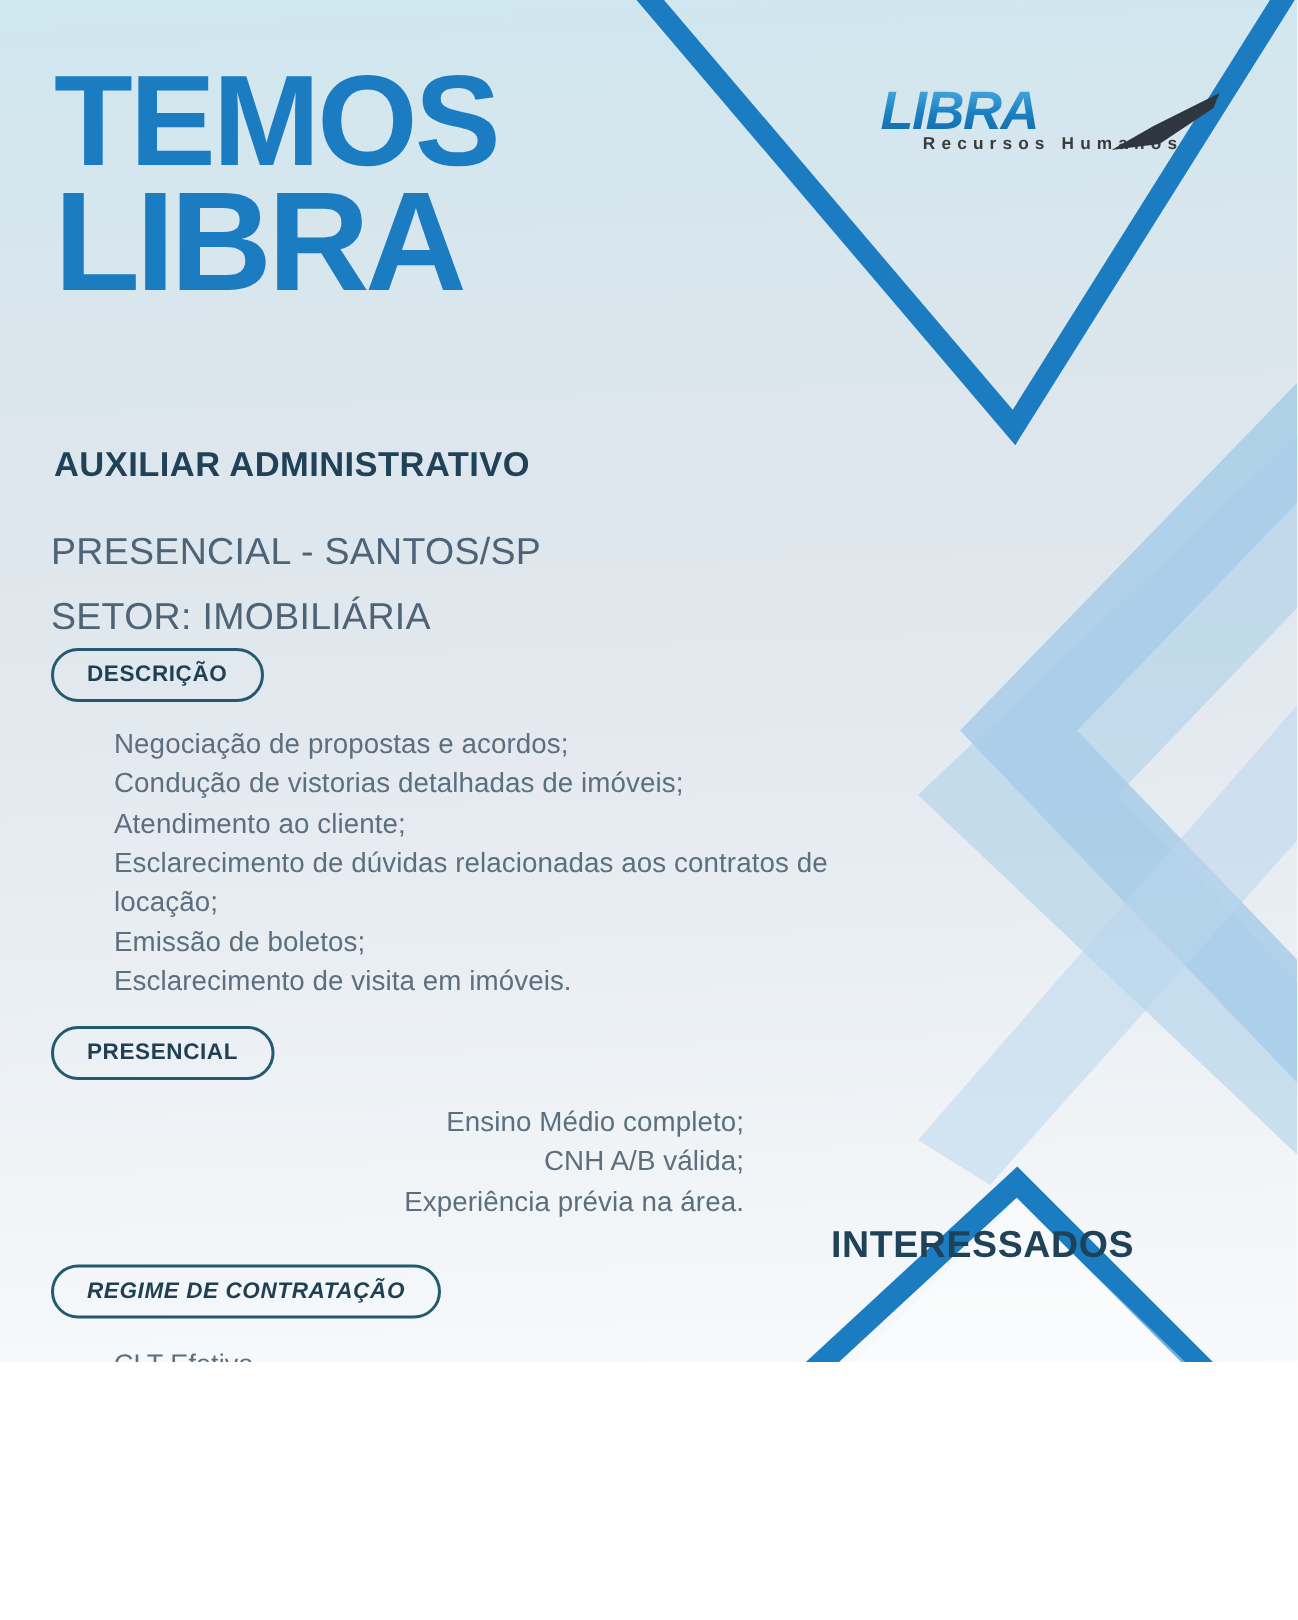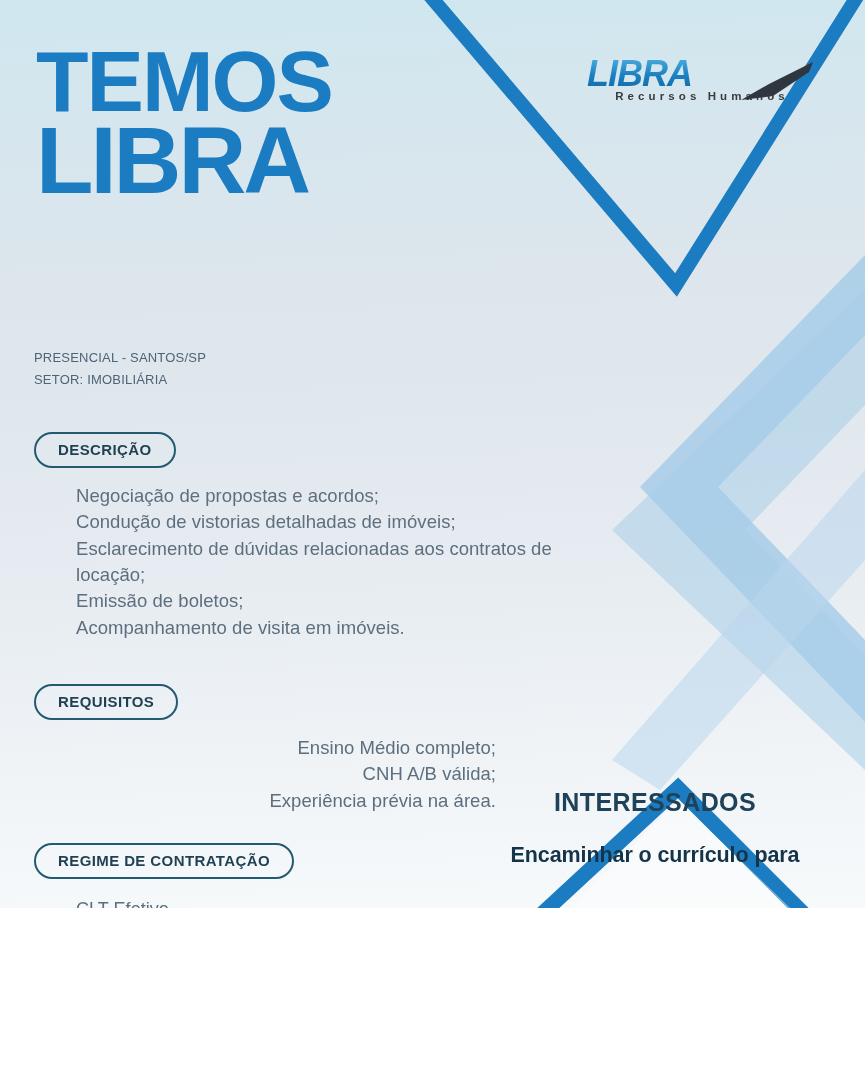--- a/index.html
+++ b/index.html
@@ -72,21 +72,21 @@
   
   .job-title {
     position:absolute; left:36px; top:296px;
     font-size:23px; font-weight:bold;
     letter-spacing:0.3px;
     color:#1f4258;
     z-index:5;
   }
   .job-meta {
     position:absolute; left:34px; top:347px;
-    font-size:13px; color:#4d6377;
+    font-size:25px; color:#4d6377;
     line-height:1.72;
     letter-spacing:0.2px;
     z-index:5;
   }
 
   
   .pill {
     position:absolute;
     display:inline-flex; align-items:center; justify-content:center;
     border:2.2px solid #245a70;
@@ -95,21 +95,21 @@
     font-weight:bold;
     font-size:15px;
     letter-spacing:0.4px;
     padding:7px 22px 8px;
     background:transparent;
     z-index:5;
     white-space:nowrap;
   }
   #pill-descricao  { left:34px; top:432px; }
   #pill-requisitos { left:34px; top:684px; }
-  #pill-regime     { left:34px; top:843px; }
+  #pill-regime     { left:34px; top:843px;font-style:italic; }
 
   
   .body-list {
     position:absolute;
     font-size:18.5px;
     color:#5d6f7e;
     line-height:1.425;
     letter-spacing:0.05px;
     z-index:5;
     margin-left:43px;
@@ -166,44 +166,45 @@
   </div>
 
   <div class="logo-block">
     <svg class="logo-swoosh" width="78" height="46" viewBox="0 0 78 46">
       <path d="M2 40 L30 24 L74 2 L70 12 L34 36 Z" fill="#2f3640"></path>
     </svg>
     <div class="logo-word">LIBRA</div>
     <div class="logo-sub">Recursos Humanos</div>
   </div>
 
+  <div class="job-title">AUXILIAR ADMINISTRATIVO</div>
   <div class="job-meta">
     <div>PRESENCIAL - SANTOS/SP</div>
     <div>SETOR: IMOBILIÁRIA</div>
   </div>
 
   <div class="pill" id="pill-descricao">DESCRIÇÃO</div>
   <div class="body-list" id="desc-list">
       <div>Negociação de propostas e acordos;</div>
       <div>Condução de vistorias detalhadas de imóveis;</div>
+      <div>Atendimento ao cliente;</div>
       <div>Esclarecimento de dúvidas relacionadas aos contratos de locação;</div>
       <div>Emissão de boletos;</div>
-      <div>Acompanhamento de visita em imóveis.</div>
+      <div>Esclarecimento de visita em imóveis.</div>
     </div>
 
-  <div class="pill" id="pill-requisitos">REQUISITOS</div>
+  <div class="pill" id="pill-requisitos">PRESENCIAL</div>
   <div class="body-list" id="req-list">
       <div>Ensino Médio completo;</div>
       <div>CNH A/B válida;</div>
       <div>Experiência prévia na área.</div>
     </div>
 
   <div class="pill" id="pill-regime">REGIME DE CONTRATAÇÃO</div>
   <div class="body-list" id="regime-txt">
       <div>CLT Efetivo</div>
     </div>
 
   <div class="contact">
     <div class="contact-title">INTERESSADOS</div>
-    <div class="contact-line">Encaminhar o currículo para</div>
   </div>
 
 </div>
 
 </body></html>

